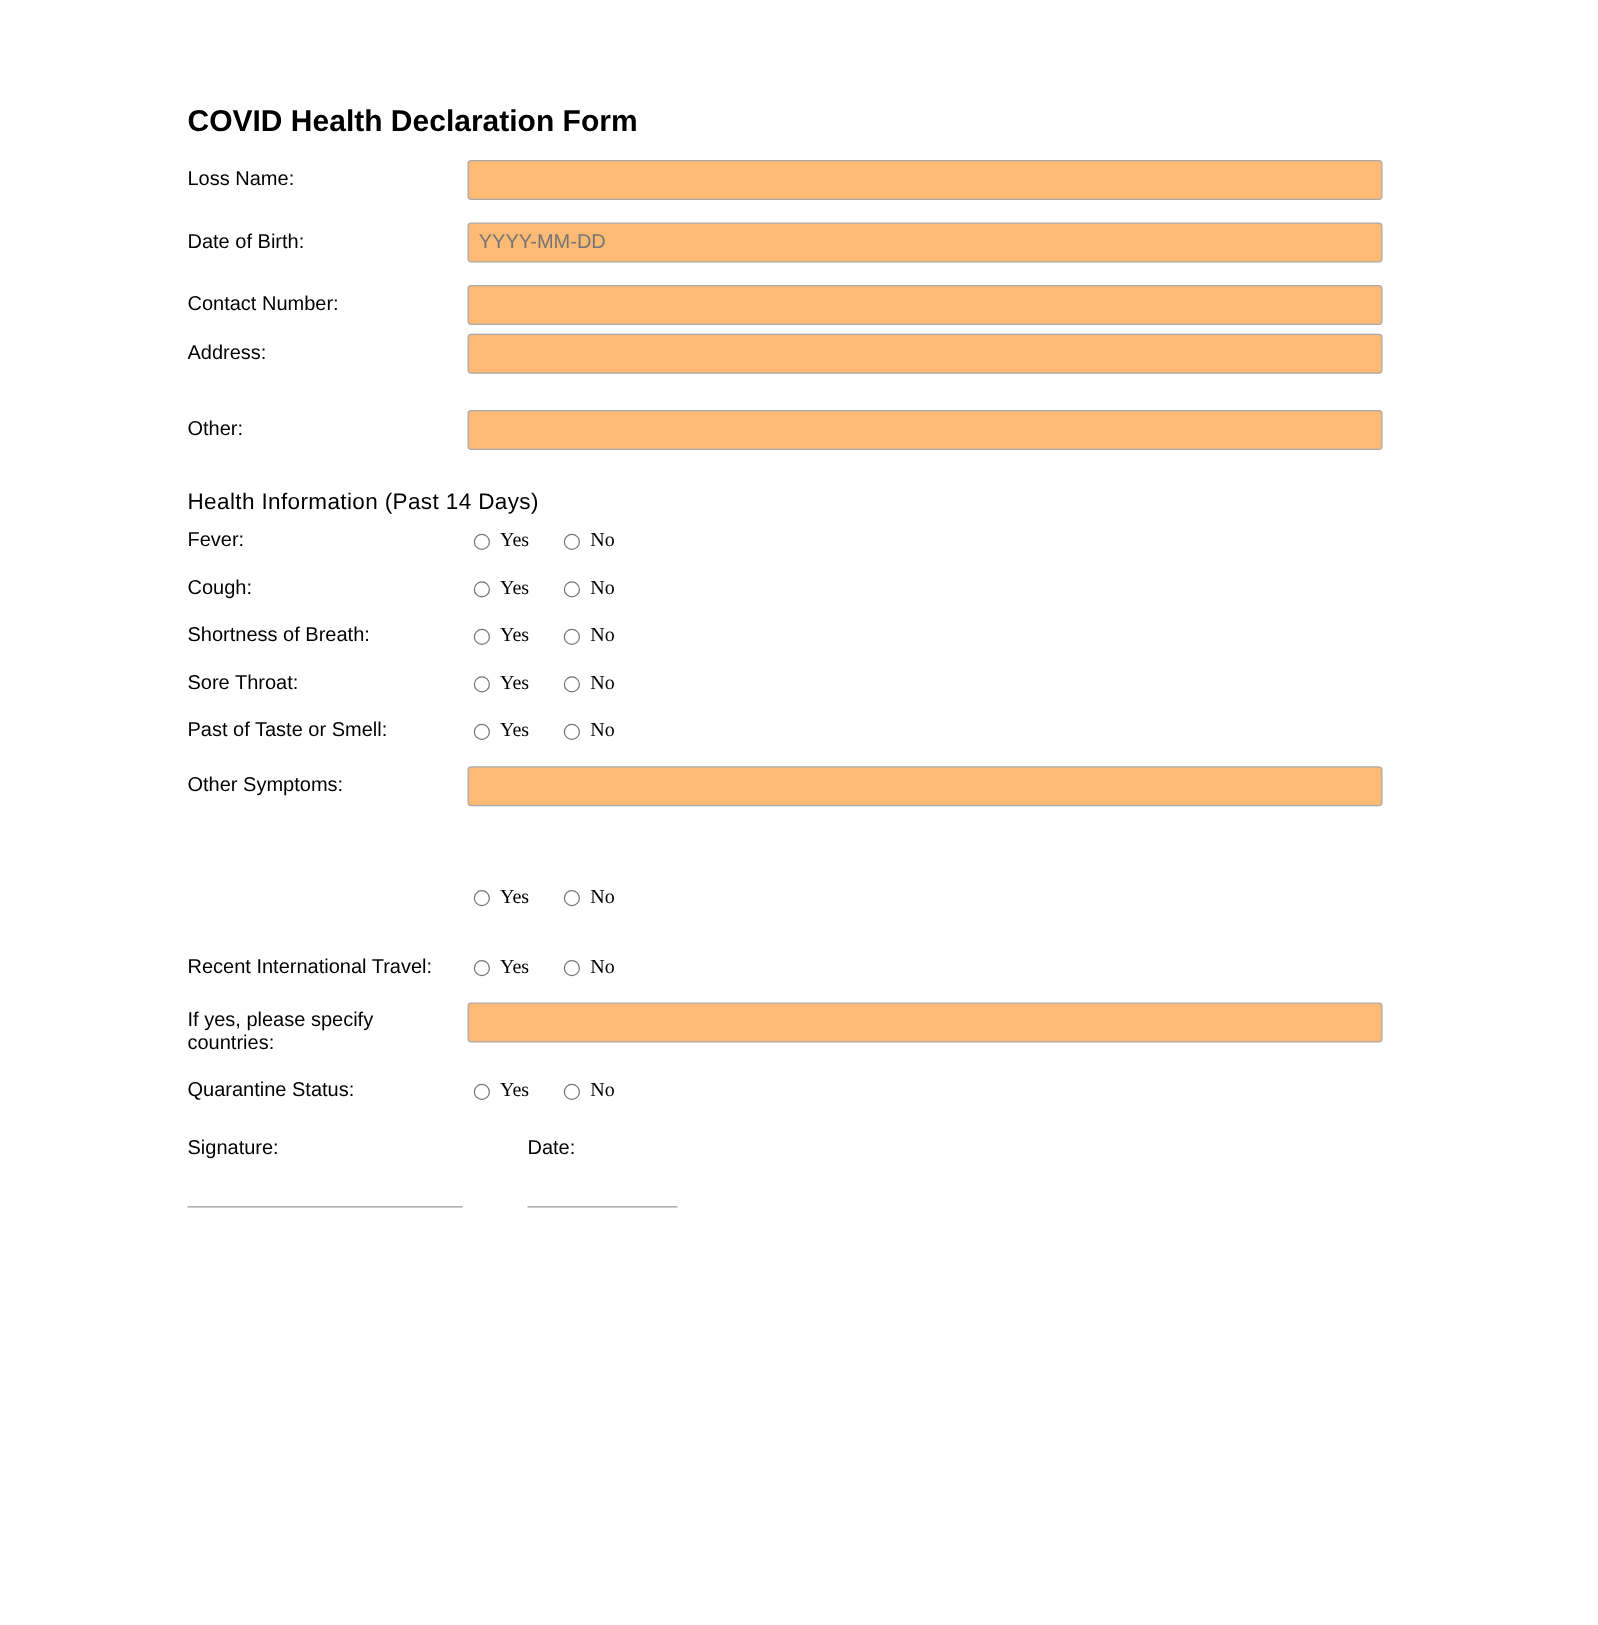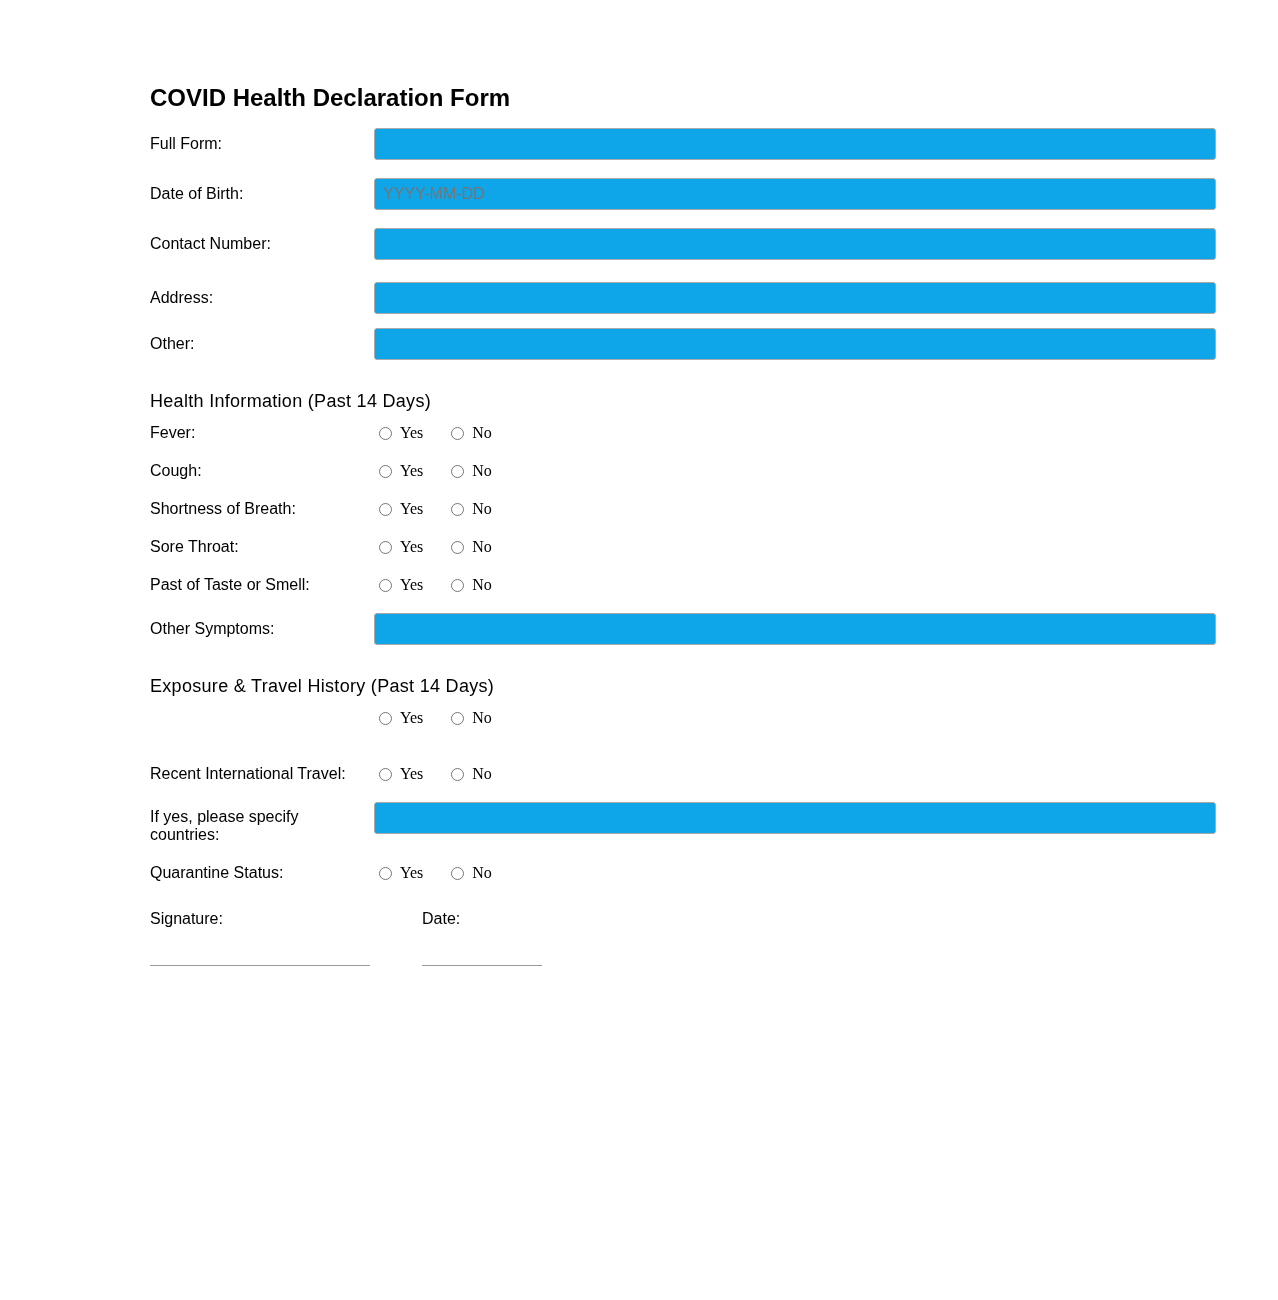--- a/index.html
+++ b/index.html
@@ -1,47 +1,47 @@
 <!DOCTYPE html>
 <html><head>
 <meta charset="utf-8">
 <style>
   html, body { margin: 0; padding: 0; background: #fff; }
   body { width: 1278px; height: 1300px; font-family: "Liberation Sans", sans-serif; color: #000; position: relative; }
   .form { position: absolute; left: 106px; top: 84px; width: 1066px; margin-left: 44px; }
   h1 { font-size: 24px; font-weight: bold; margin: 0; height: 28px; line-height: 28px; }
   .row { position: relative; display: flex; align-items: center; }
   .label { width: 224px; font-size: 16px; line-height: 18px; flex: none; }
-  .input { position: absolute; left: 224px; width: 842px; height: 32px; box-sizing: border-box; border: 1px solid #a9a9a9; border-radius: 3px; background: #0ea5e9; font-family: "Liberation Sans", sans-serif; font-size: 16px; padding: 0 8px; }
+  .input { position: absolute; left: 224px; width: 732px; height: 32px; box-sizing: border-box; border: 1px solid #a9a9a9; border-radius: 3px; background: #fdba74; font-family: "Liberation Sans", sans-serif; font-size: 16px; padding: 0 8px; }
   .input::placeholder { color: #757575; }
   .section { font-size: 18px; letter-spacing: 0.3px; line-height: 22px; }
   .radios { position: absolute; left: 229px; display: flex; font-size: 16px; }
   .opt { display: flex; align-items: center; margin-right: 28px; font-family: Liberation Serif, serif; }
   .radio { width: 11px; height: 11px; border: 1px solid #767676; border-radius: 50%; margin-right: 8px; background: #fff; }
   .sigline { position: absolute; border-bottom: 1px solid #999; }
 </style>
 </head>
 <body>
 
 <div class="form">
   <h1>COVID Health Declaration Form</h1>
 
   <div class="row" style="position:absolute; top:44px; height:32px; width:1066px;">
-    <span class="label">Full Form:</span>
+    <span class="label">Loss Name:</span>
     <input class="input" type="text" placeholder="" style="">
   </div>
   <div class="row" style="position:absolute; top:94px; height:32px; width:1066px;">
     <span class="label">Date of Birth:</span>
     <input class="input" type="text" placeholder="YYYY-MM-DD" style="">
   </div>
   <div class="row" style="position:absolute; top:144px; height:32px; width:1066px;">
     <span class="label">Contact Number:</span>
     <input class="input" type="text" placeholder="" style="">
   </div>
-  <div class="row" style="position:absolute; top:198px; height:32px; width:1066px;">
+  <div class="row" style="position:absolute; top:183px; height:32px; width:1066px;">
     <span class="label">Address:</span>
     <input class="input" type="text" placeholder="" style="">
   </div>
   <div class="row" style="position:absolute; top:244px; height:32px; width:1066px;">
     <span class="label">Other:</span>
     <input class="input" type="text" placeholder="" style="">
   </div>
 
   <div class="section" style="position:absolute; top:306px;">Health Information (Past 14 Days)</div>
 
@@ -109,21 +109,20 @@
           <span>No</span>
         </span>
     </div>
   </div>
 
   <div class="row" style="position:absolute; top:529px; height:32px; width:1066px;">
     <span class="label">Other Symptoms:</span>
     <input class="input" type="text" style="">
   </div>
 
-  <div class="section" style="position:absolute; top:591px;">Exposure &amp; Travel History (Past 14 Days)</div>
 
   <div style="position:absolute; top:625px; width:1066px; height:36px;">
     <div class="radios" style="top:0;">
       <span class="opt">
           <span class="radio"></span>
           <span>Yes</span>
         </span>
       <span class="opt">
           <span class="radio"></span>
           <span>No</span>

